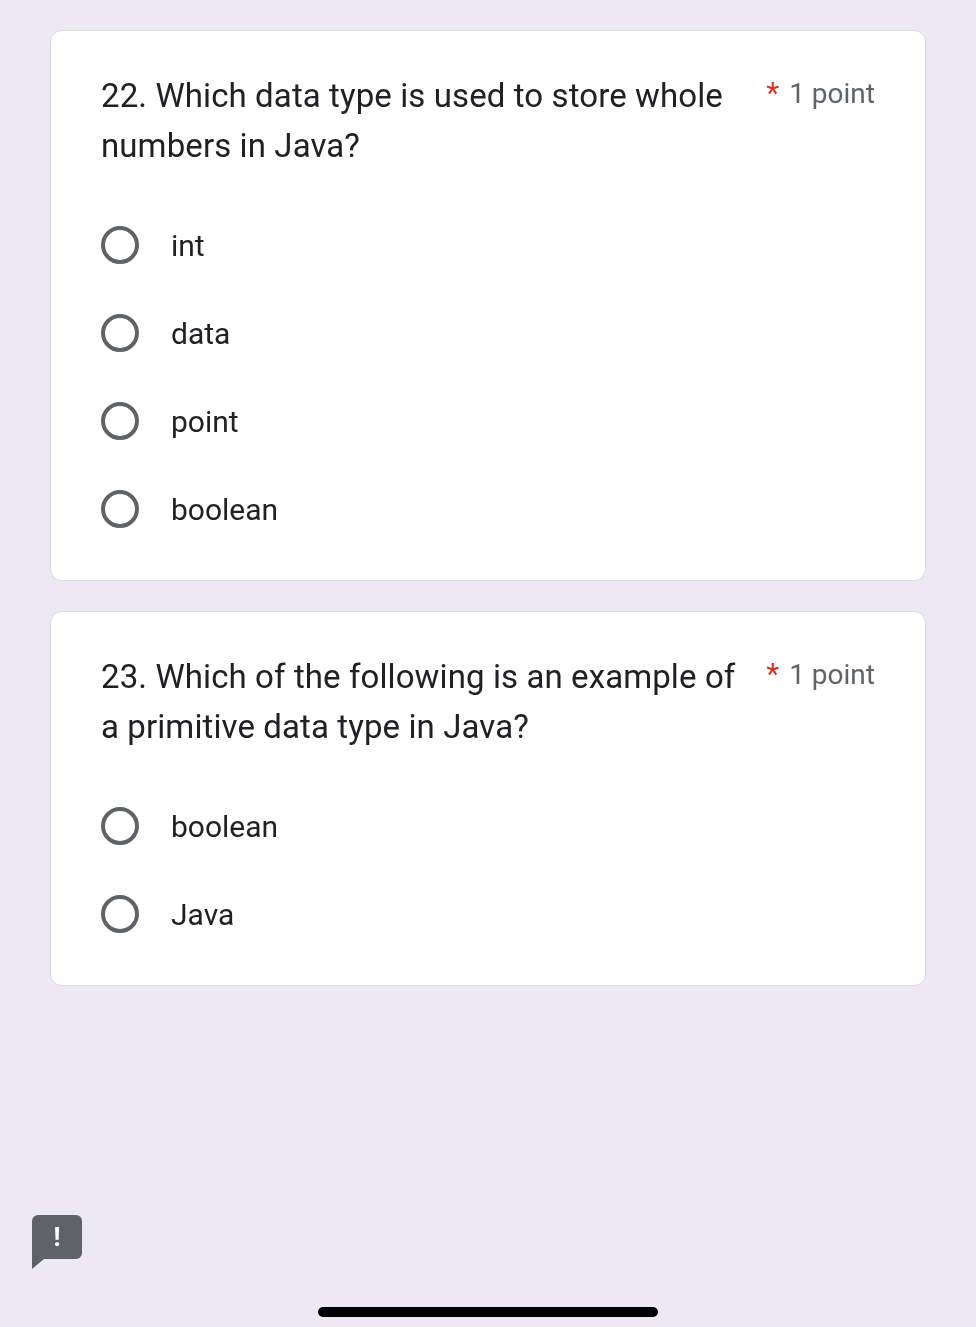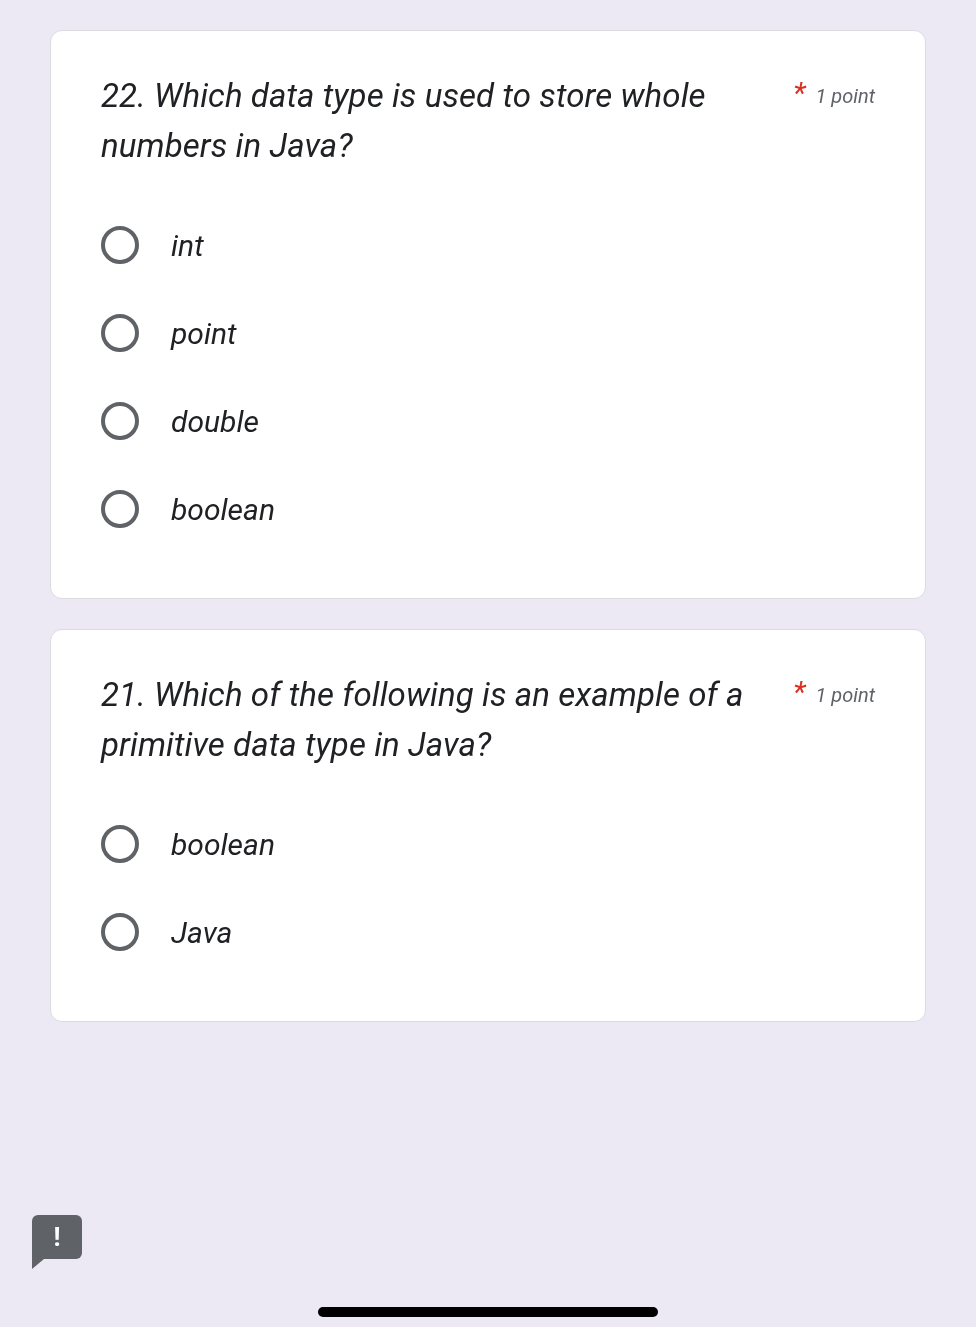--- a/index.html
+++ b/index.html
@@ -15,23 +15,22 @@
       overflow: hidden;
       position: relative;
     }
     .container {
       padding: 30px 50px;
     }
     .card {
       background-color: #ffffff;
       border: 1px solid #dadce0;
       border-radius: 12px;
-      padding: 40px 50px 70px 50px;
+      padding: 40px 50px 52px 50px;
       margin-bottom: 30px;
-      font-style: italic;
     }
     .question-header {
       display: flex;
       justify-content: space-between;
       align-items: flex-start;
       margin-bottom: 56px;
     }
     .question-text {
       font-size: 33px;
       color: #202124;
@@ -46,21 +45,21 @@
       white-space: nowrap;
       padding-top: 4px;
     }
     .required-mark {
       color: #d93025;
       font-size: 30px;
       margin-right: 10px;
     }
     .points-text {
       color: #5f6368;
-      font-size: 20px;
+      font-size: 28px;
     }
     .options {
       display: flex;
       flex-direction: column;
       gap: 50px;
       margin-top: 32px;
     }
     .option {
       display: flex;
       align-items: center;
@@ -133,37 +132,37 @@
         <span class="points-text">1 point</span>
       </div>
     </div>
     <div class="options">
       <div class="option">
         <div class="radio"></div>
         <div class="option-label">int</div>
       </div>
       <div class="option">
         <div class="radio"></div>
-        <div class="option-label">point</div>
+        <div class="option-label">data</div>
       </div>
       <div class="option">
         <div class="radio"></div>
-        <div class="option-label">double</div>
+        <div class="option-label">point</div>
       </div>
       <div class="option">
         <div class="radio"></div>
         <div class="option-label">boolean</div>
       </div>
     </div>
   </div>
 
   <div class="card">
     <div class="question-header">
       <div class="question-text">
-        <span>21.</span>
+        <span>23.</span>
         <span>Which of the following is an example of a primitive data type in Java?</span>
       </div>
       <div class="points-wrapper">
         <span class="required-mark">*</span>
         <span class="points-text">1 point</span>
       </div>
     </div>
     <div class="options">
       <div class="option">
         <div class="radio"></div>

